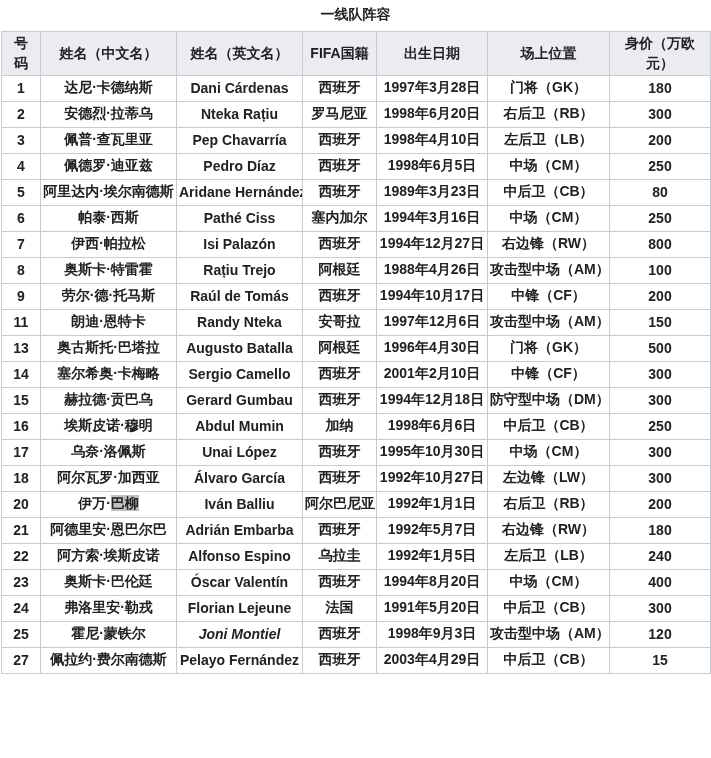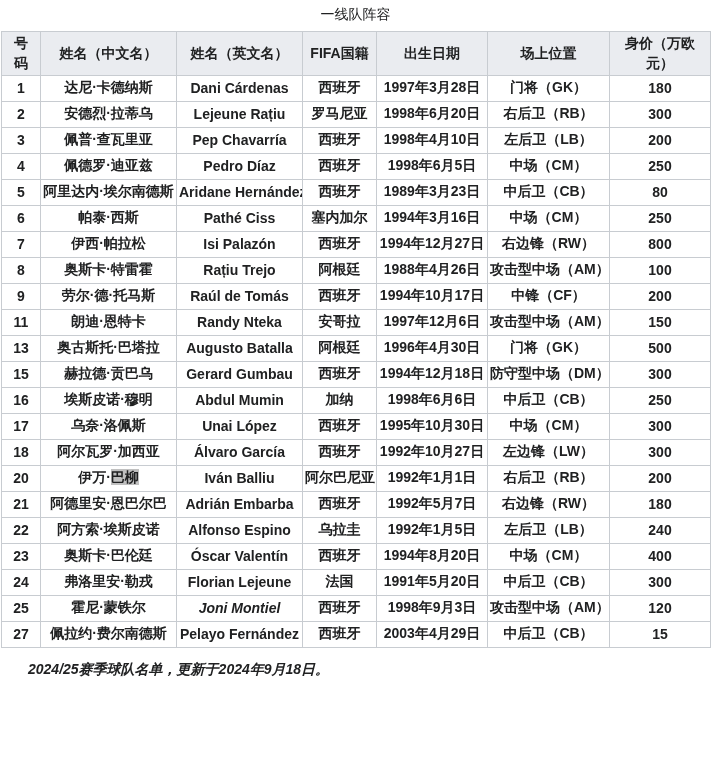--- a/index.html
+++ b/index.html
@@ -8,21 +8,21 @@
     --text:#202122;
     --hl:#c0c0c0;
   }
   html,body{margin:0;padding:0;}
   body{
     width:711px;height:758px;background:#ffffff;color:var(--text);
     font-family:"Liberation Sans","DejaVu Sans",sans-serif;
     overflow:hidden;
   }
   .caption{
-    text-align:center;font-weight:400;font-size:14px;
+    text-align:center;font-weight:700;font-size:14px;
     padding:6px 0 7px 0;
     border-radius:10px;
   }
   table{
     border-collapse:collapse;table-layout:fixed;
     width:709px;margin-left:1px;
   }
   col.c1{width:39px}
   col.c2{width:136px}
   col.c3{width:126px}
@@ -82,21 +82,21 @@
           <td>达尼·卡德纳斯</td>
           <td>Dani Cárdenas</td>
           <td>西班牙</td>
           <td>1997年3月28日</td>
           <td>门将（GK）</td>
           <td>180</td>
         </tr>
         <tr>
           <td>2</td>
           <td>安德烈·拉蒂乌</td>
-          <td>Lejeune Rațiu</td>
+          <td>Nteka Rațiu</td>
           <td>罗马尼亚</td>
           <td>1998年6月20日</td>
           <td>右后卫（RB）</td>
           <td>300</td>
         </tr>
         <tr>
           <td>3</td>
           <td>佩普·查瓦里亚</td>
           <td>Pep Chavarría</td>
           <td>西班牙</td>
@@ -170,20 +170,29 @@
         <tr>
           <td>13</td>
           <td>奥古斯托·巴塔拉</td>
           <td>Augusto Batalla</td>
           <td>阿根廷</td>
           <td>1996年4月30日</td>
           <td>门将（GK）</td>
           <td>500</td>
         </tr>
         <tr>
+          <td>14</td>
+          <td>塞尔希奥·卡梅略</td>
+          <td>Sergio Camello</td>
+          <td>西班牙</td>
+          <td>2001年2月10日</td>
+          <td>中锋（CF）</td>
+          <td>300</td>
+        </tr>
+        <tr>
           <td>15</td>
           <td>赫拉德·贡巴乌</td>
           <td>Gerard Gumbau</td>
           <td>西班牙</td>
           <td>1994年12月18日</td>
           <td>防守型中场（DM）</td>
           <td>300</td>
         </tr>
         <tr>
           <td>16</td>
@@ -271,14 +280,13 @@
           <td>佩拉约·费尔南德斯</td>
           <td>Pelayo Fernández</td>
           <td>西班牙</td>
           <td>2003年4月29日</td>
           <td>中后卫（CB）</td>
           <td>15</td>
         </tr>
       </tbody>
   </table>
 
-  <p class="footnote">2024/25赛季球队名单，更新于2024年9月18日。</p>
 </div>
 
 </body></html>

